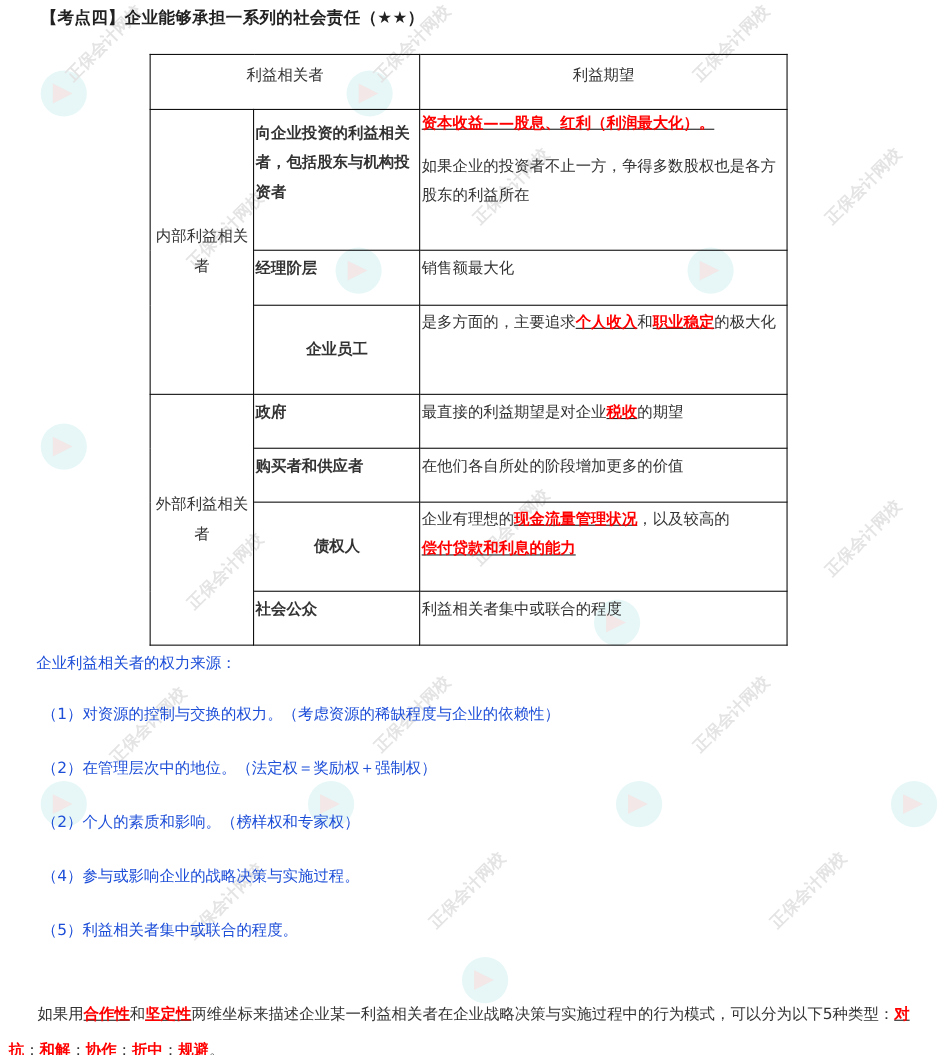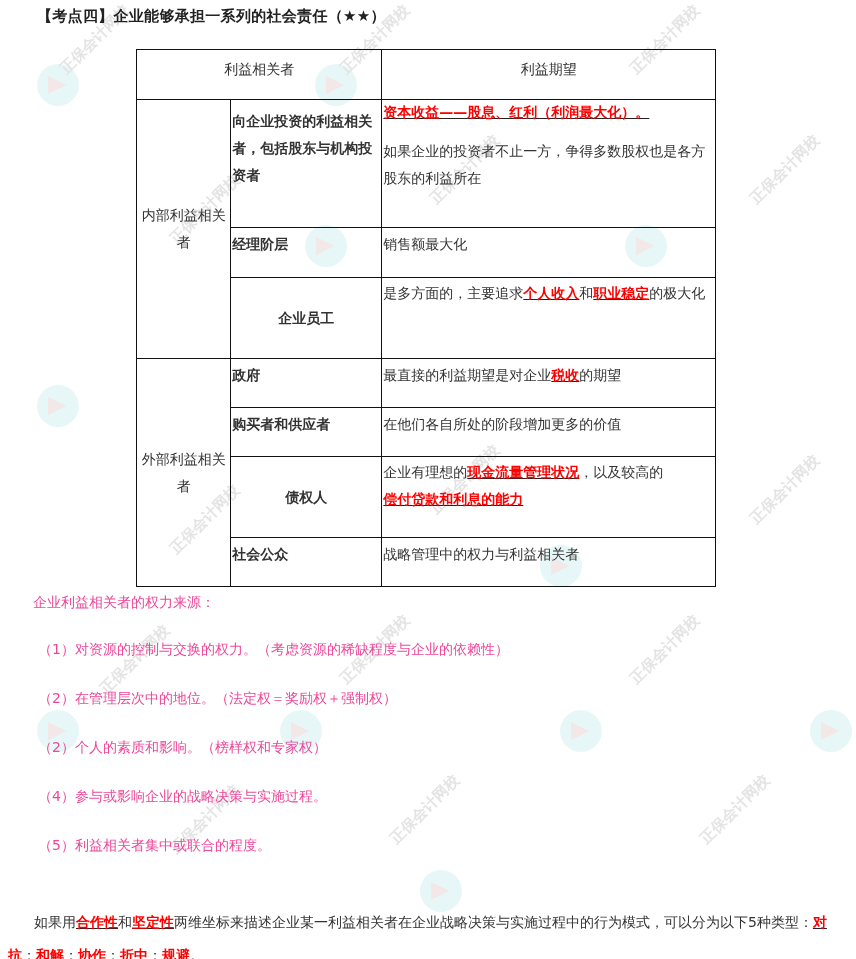--- a/index.html
+++ b/index.html
@@ -21,21 +21,21 @@
   table.stake { position:absolute; left:136px; top:49px; border-collapse:collapse;
                 width:580px; font-size:14px; color:#333; }
   table.stake td { border:1.5px solid #111; vertical-align:top; padding:0 1px; line-height:27px; }
   table.stake td.head { text-align:center; vertical-align:top; padding-top:6px; height:43px; }
   .c1 { width:92px; }
   .c2 { width:149px;font-weight:bold; }
   .c3 { width:333px; }
   .vmid { vertical-align:middle !important;text-align:center; }
   .red { color:#ff0000; font-weight:bold; text-decoration:underline; text-decoration-color:#222; }
 
-  .para { position:absolute; font-size:14px; color:#ec4899; white-space:nowrap; }
+  .para { position:absolute; font-size:14px; color:#1d4ed8; white-space:nowrap; }
   .body-para { position:absolute; left:8px; top:878px; width:835px; font-size:14px; line-height:33px; color:#333;margin-top:28px; }
 </style>
 </head>
 <body>
 
 <div class="wm-layer">
   <div class="wm-logo" style="left:37px;top:64px"></div>
   <div class="wm-logo" style="left:315px;top:64px"></div>
   <div class="wm-logo" style="left:625px;top:225px"></div>
   <div class="wm-logo" style="left:37px;top:385px"></div>
@@ -96,21 +96,21 @@
     <tr style="height:49px">
       <td class="c2" style="padding-top:3px">购买者和供应者</td>
       <td class="c3" style="padding-top:3px">在他们各自所处的阶段增加更多的价值</td>
     </tr>
     <tr style="height:81px">
       <td class="c2 vmid">债权人</td>
       <td class="c3" style="padding-top:2px"><span>企业有理想的</span><span class="red">现金流量管理状况</span><span>，以及较高的</span><br><span class="red">偿付贷款和利息的能力</span></td>
     </tr>
     <tr style="height:49px">
       <td class="c2" style="padding-top:3px">社会公众</td>
-      <td class="c3" style="padding-top:3px">战略管理中的权力与利益相关者</td>
+      <td class="c3" style="padding-top:3px">利益相关者集中或联合的程度</td>
     </tr>
   </tbody>
     </table>
 
   <div class="para" style="left:33px;top:594px">企业利益相关者的权力来源：</div>
   <div class="para" style="left:38px;top:641px">（1）对资源的控制与交换的权力。（考虑资源的稀缺程度与企业的依赖性）</div>
   <div class="para" style="left:38px;top:690px">（2）在管理层次中的地位。（法定权＝奖励权＋强制权）</div>
   <div class="para" style="left:38px;top:739px">（2）个人的素质和影响。（榜样权和专家权）</div>
   <div class="para" style="left:38px;top:788px">（4）参与或影响企业的战略决策与实施过程。</div>
   <div class="para" style="left:38px;top:837px">（5）利益相关者集中或联合的程度。</div>

